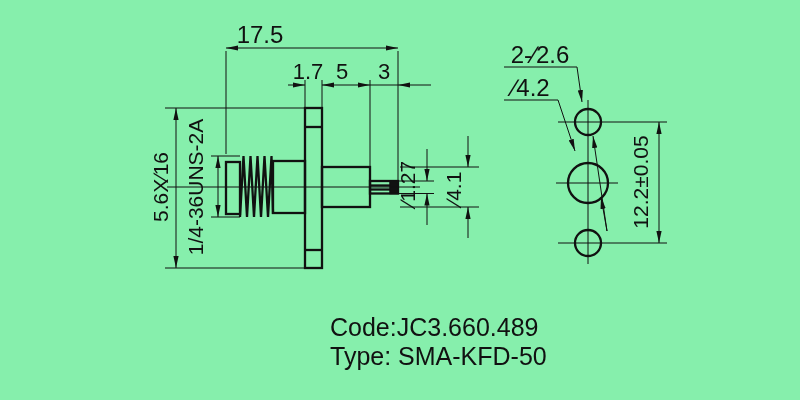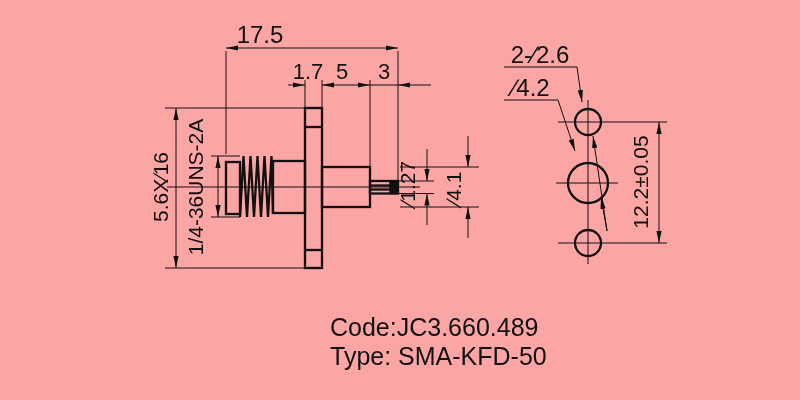--- a/index.html
+++ b/index.html
@@ -1,16 +1,16 @@
 <!DOCTYPE html>
 <html><head>
 <meta charset="utf-8">
 <style>
   html,body{margin:0;padding:0;background:#ffffff;}
-  .stage{width:800px;height:400px;position:relative;background:#fca5a5;overflow:hidden;}
+  .stage{width:800px;height:400px;position:relative;background:#86efac;overflow:hidden;}
   svg{display:block;}
   text{font-family:"Liberation Sans","DejaVu Sans",sans-serif;fill:#111111;}
   .outline{stroke:#111111;stroke-width:2.3;fill:none;stroke-linejoin:miter;}
   .thin{stroke:#111111;stroke-width:1;fill:none;}
   .solid{fill:#111111;stroke:#111111;stroke-width:1.5;}
   .t-dim{font-size:22px;}
   .t-dim-lg{font-size:24px;}
   .t-rot{font-size:21px;}
   .t-title{font-size:25px;}
 </style>

